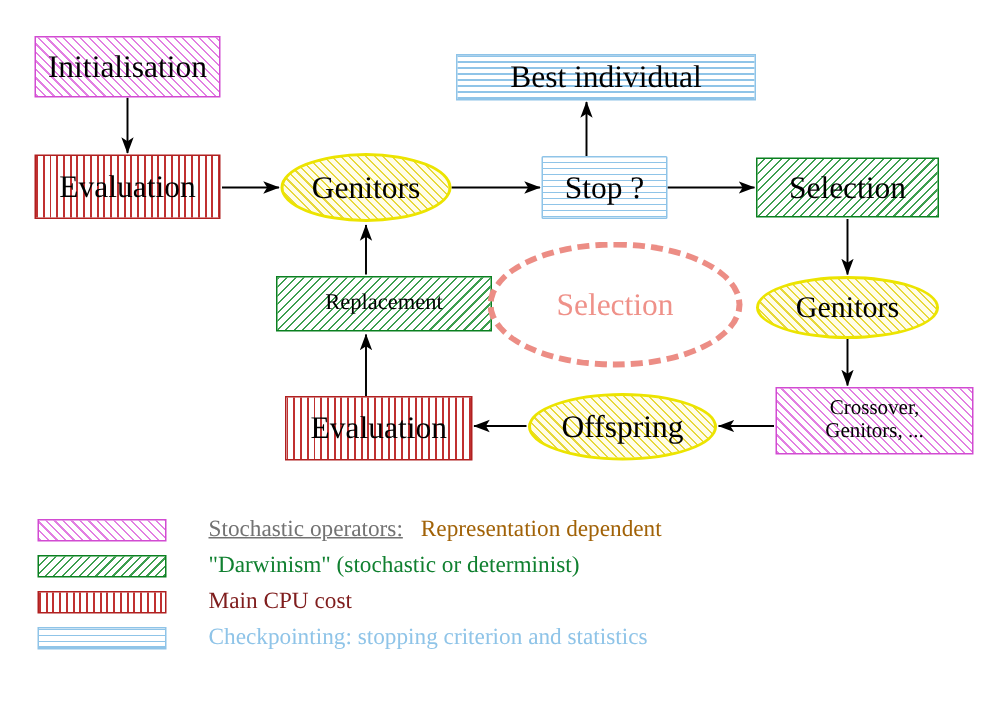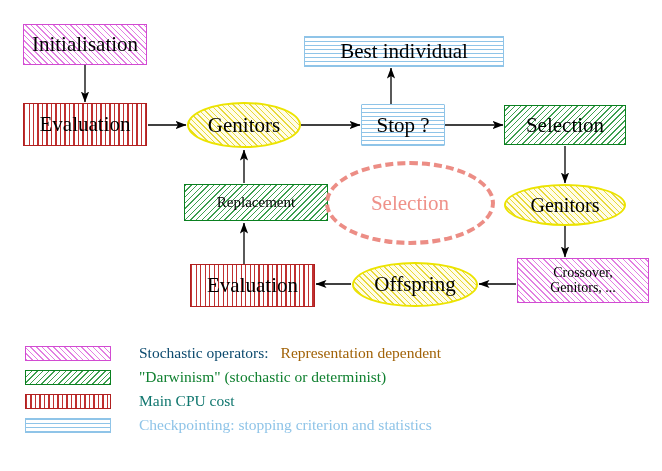--- a/index.html
+++ b/index.html
@@ -54,24 +54,24 @@
     display:flex;align-items:center;justify-content:center;
   }
   .gen-label{color:#ef9189;font-size:21px;}
 
   
   .legend{position:absolute;left:0;top:336px;width:662px;height:110px;}
   .legend-row{position:absolute;left:25px;height:24px;display:flex;
               align-items:center;gap:0;}
   .swatch{width:86px;height:15px;box-sizing:border-box;flex:0 0 auto;}
   .legend-text{margin-left:28px;font-size:15.5px;white-space:nowrap;}
-  .lt-magenta{color:#0c4a6e;}
+  .lt-magenta{color:#737373;text-decoration:underline;}
   .lt-gold{color:#a16207;}
   .lt-green{color:#108030;}
-  .lt-red{color:#0f766e;}
+  .lt-red{color:#7f1d1d;}
   .lt-blue{color:#8fc4e8;}
 
   svg.edges{position:absolute;left:0;top:0;width:662px;height:471px;
             pointer-events:none;}
 </style>
 </head>
 <body>
 
 <div id="canvas">
 

